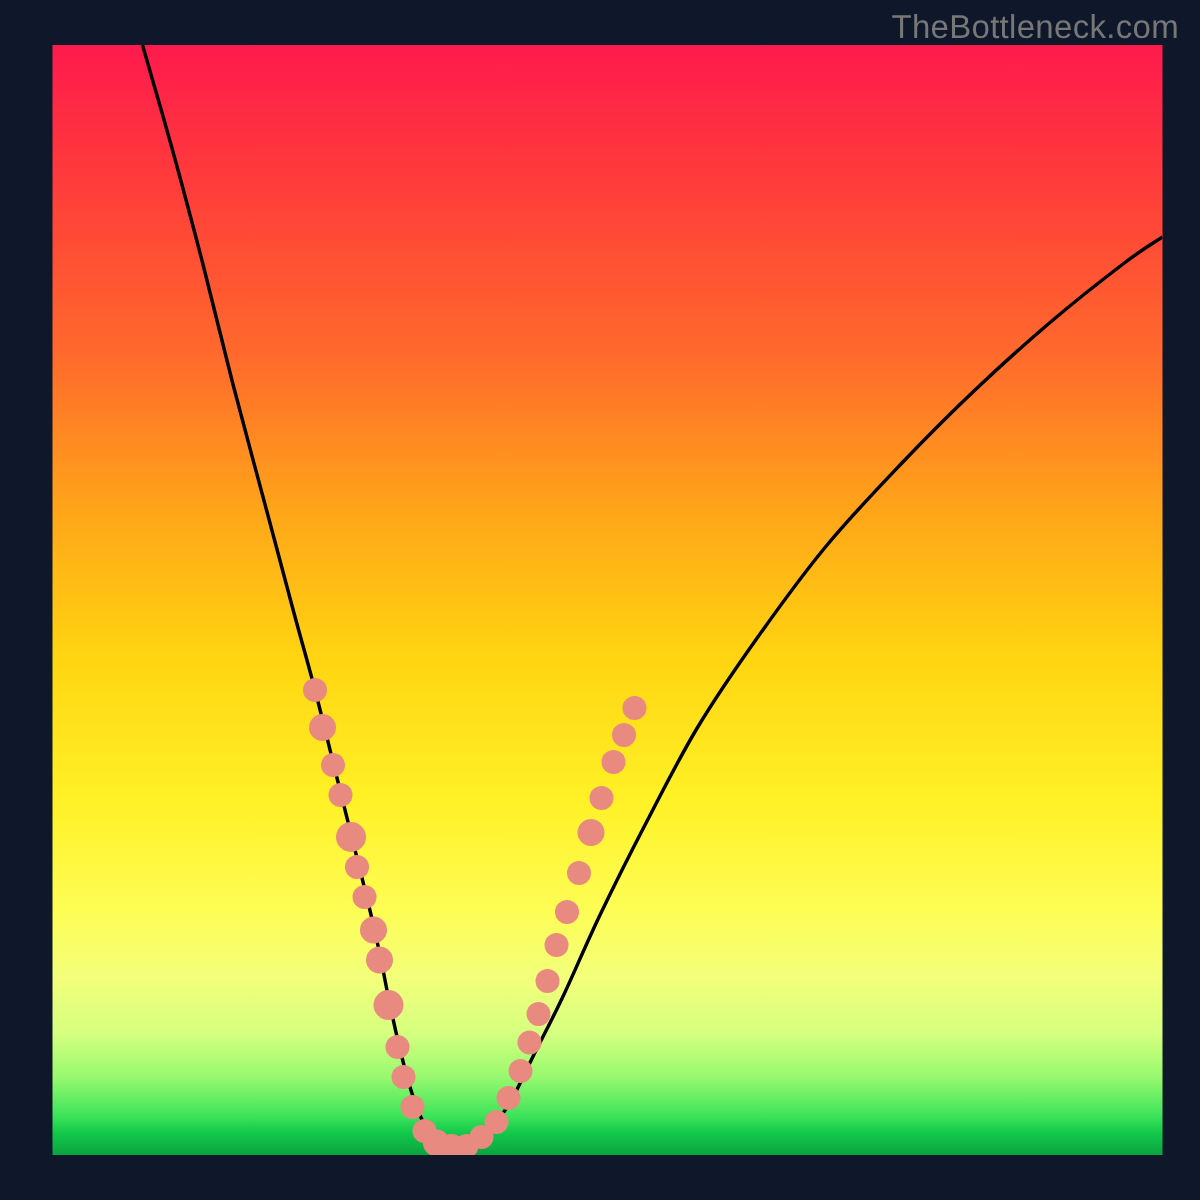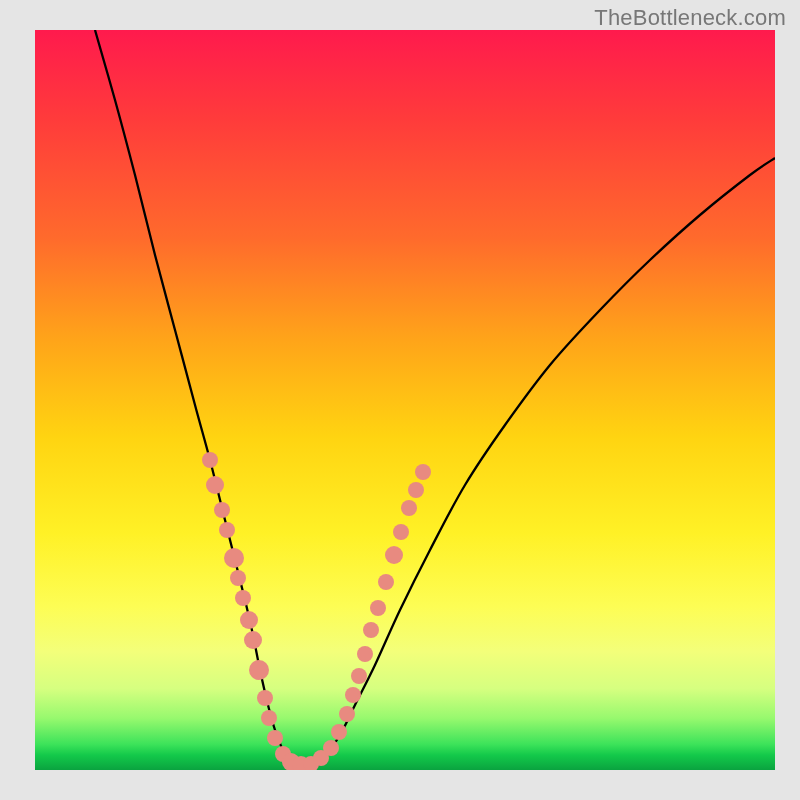--- a/index.html
+++ b/index.html
@@ -10,21 +10,21 @@
     overflow: hidden;
     background: #000;
     font-family: Arial, Helvetica, sans-serif;
   }
   .frame {
     position: absolute;
     left: 0;
     top: 0;
     width: 800px;
     height: 800px;
-    background: #e5e5e5;
+    background: #0f172a;
   }
   .plot {
     position: absolute;
     left: 35px;
     top: 30px;
     width: 740px;
     height: 740px;
     background: linear-gradient(to bottom,
       #ff1a4d 0%,
       #ff3b3b 12%,

